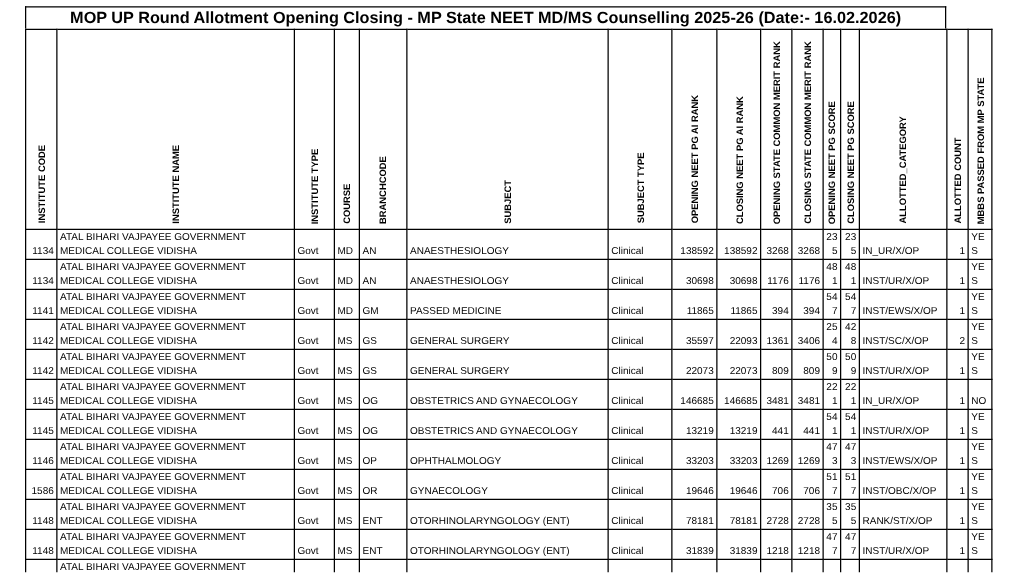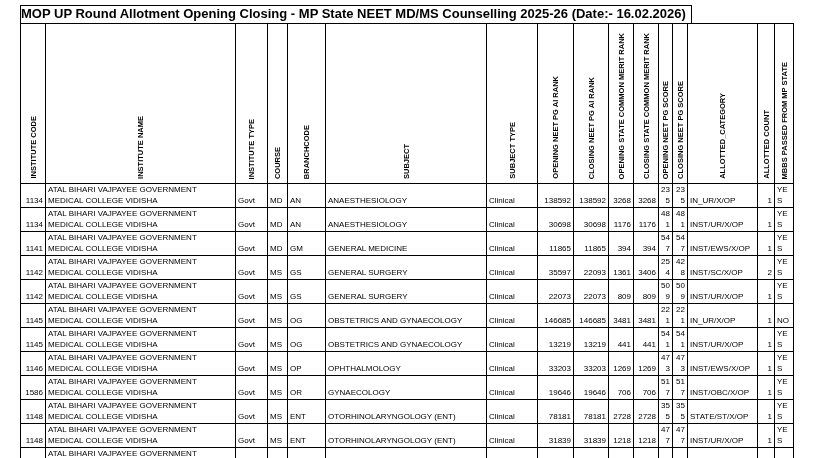--- a/index.html
+++ b/index.html
@@ -17,26 +17,27 @@
     background: #ffffff;
   }
   .sheet {
     position: absolute;
     left: 20px;
     top: 5px;
     width: 773px;
   }
   .title-bar {
     box-sizing: border-box;
-    width: 672px;
+    width: 737px;
     height: 18px;
     border: 1.5px solid #000000;
     border-bottom: none;
     font-size: 13px;
     font-weight: bold;
+    text-align: center;
     line-height: 16px;
     white-space: nowrap;
     overflow: hidden;
     background: #ffffff;
   }
   table.grid {
     border-collapse: collapse;
     table-layout: fixed;
     width: 773px;
     background: #ffffff;
@@ -164,21 +165,21 @@
             <td class="al">INST/UR/X/OP</td>
             <td class="ar">1</td>
             <td class="al">YES</td>
           </tr>
           <tr>
             <td class="ar">1141</td>
             <td class="al">ATAL BIHARI VAJPAYEE GOVERNMENT MEDICAL COLLEGE VIDISHA</td>
             <td class="al">Govt</td>
             <td class="al">MD</td>
             <td class="al">GM</td>
-            <td class="al">GENERAL MEDICINE</td>
+            <td class="al">PASSED MEDICINE</td>
             <td class="al">Clinical</td>
             <td class="ar">11865</td>
             <td class="ar">11865</td>
             <td class="ar">394</td>
             <td class="ar">394</td>
             <td class="ar">547</td>
             <td class="ar">547</td>
             <td class="al">INST/EWS/X/OP</td>
             <td class="ar">1</td>
             <td class="al">YES</td>
@@ -298,21 +299,21 @@
             <td class="al">MS</td>
             <td class="al">ENT</td>
             <td class="al">OTORHINOLARYNGOLOGY (ENT)</td>
             <td class="al">Clinical</td>
             <td class="ar">78181</td>
             <td class="ar">78181</td>
             <td class="ar">2728</td>
             <td class="ar">2728</td>
             <td class="ar">355</td>
             <td class="ar">355</td>
-            <td class="al">STATE/ST/X/OP</td>
+            <td class="al">RANK/ST/X/OP</td>
             <td class="ar">1</td>
             <td class="al">YES</td>
           </tr>
           <tr>
             <td class="ar">1148</td>
             <td class="al">ATAL BIHARI VAJPAYEE GOVERNMENT MEDICAL COLLEGE VIDISHA</td>
             <td class="al">Govt</td>
             <td class="al">MS</td>
             <td class="al">ENT</td>
             <td class="al">OTORHINOLARYNGOLOGY (ENT)</td>

